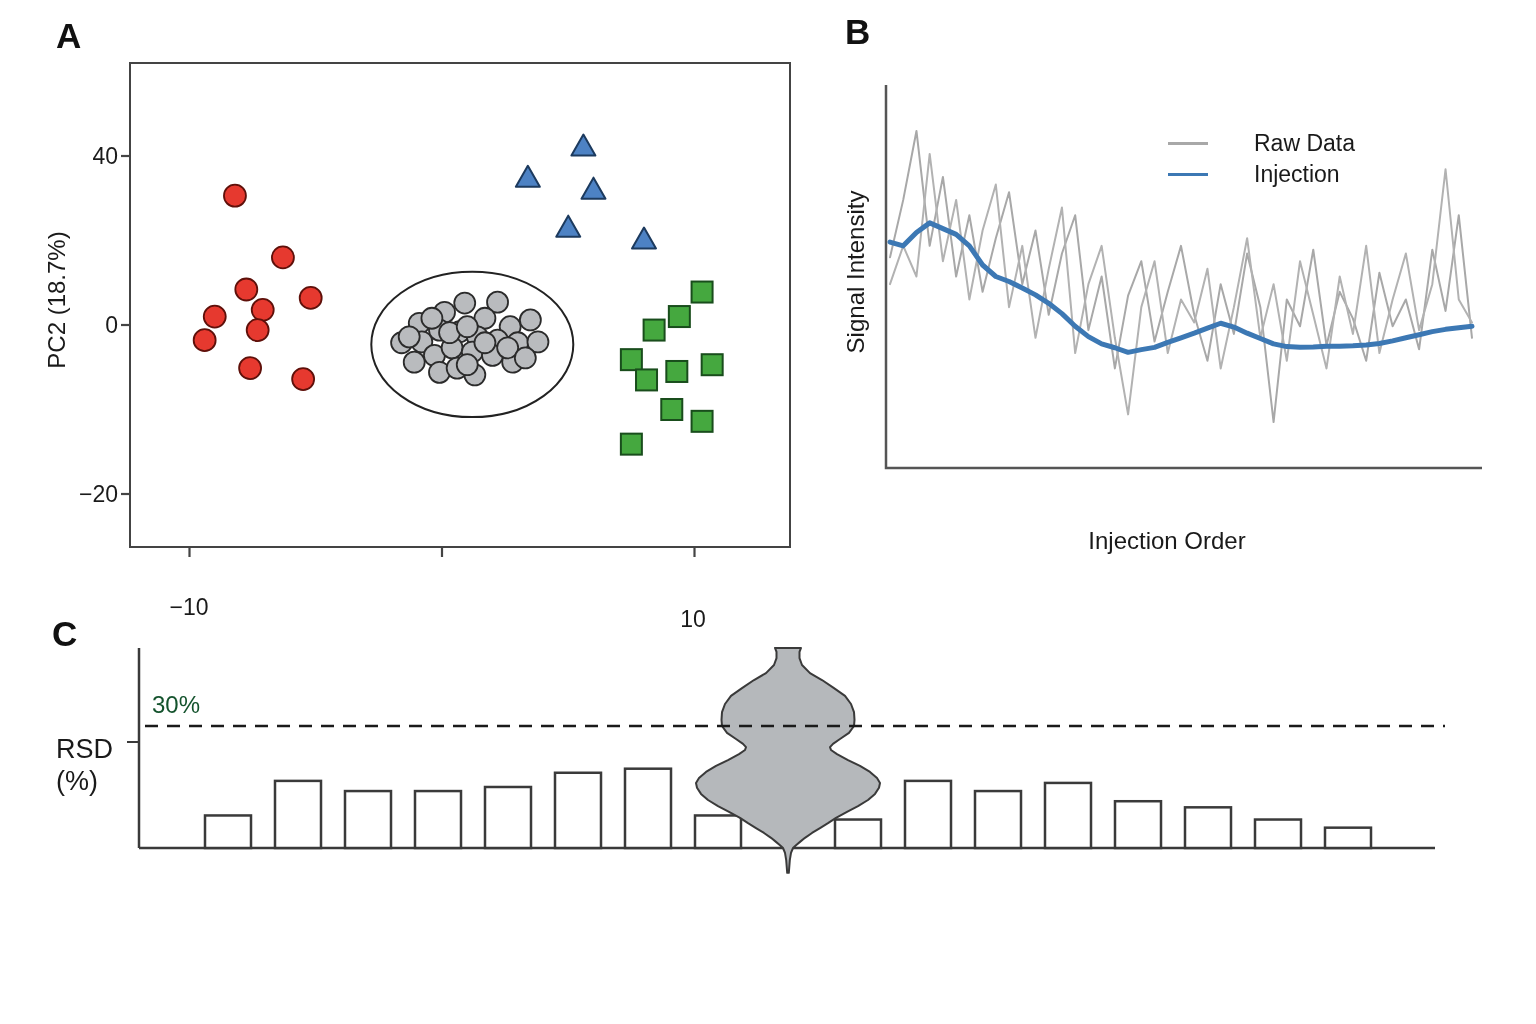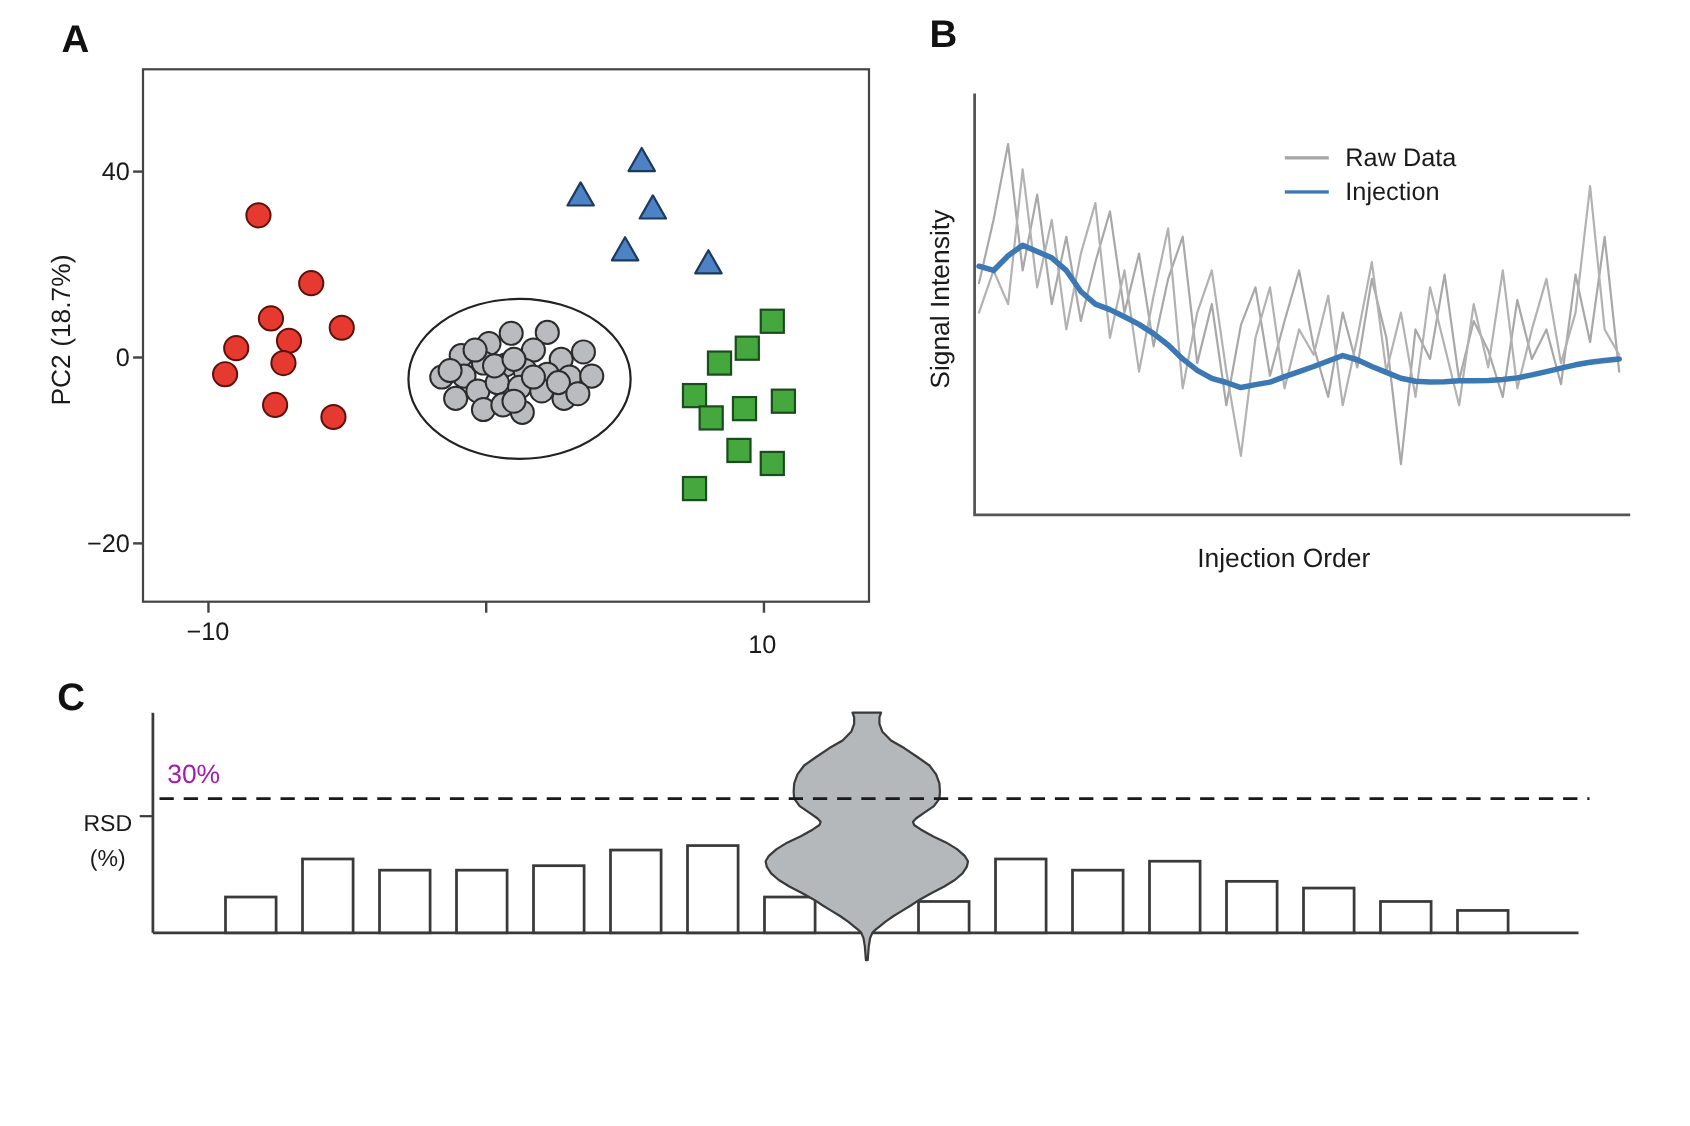--- a/index.html
+++ b/index.html
@@ -2,30 +2,30 @@
 <html><head>
 <meta charset="utf-8">
 <style>
   html,body{margin:0;padding:0;background:#fff;}
   .figure{position:relative;width:1536px;height:1024px;background:#ffffff;overflow:hidden;
           font-family:"Liberation Sans", sans-serif;color:#1a1a1a;}
   .panel-label{position:absolute;font-size:35px;font-weight:700;color:#111;}
   .axis-label{position:absolute;font-size:24px;color:#1a1a1a;}
   .tick-label{position:absolute;font-size:23px;color:#1a1a1a;line-height:28px;}
   .rot{transform:translate(-50%,-50%) rotate(-90deg);white-space:nowrap;}
-  .center{text-align:center;}
+  .center{text-align:center;margin-top:33px;}
   .right{text-align:right;}
   svg{position:absolute;}
   .legend{position:absolute;left:1168px;top:128px;}
-  .legend-row{display:flex;align-items:center;height:31px;}
+  .legend-row{display:flex;align-items:center;height:31px;gap:31px;}
   .legend-swatch{display:inline-block;width:40px;height:0;border-top:3px solid #888;}
   .legend-text{margin-left:15px;font-size:23px;color:#1a1a1a;}
-  .threshold-label{position:absolute;left:152px;top:691px;font-size:24px;color:#a21caf;}
-  .rsd-label{position:absolute;left:56px;top:733px;width:84px;text-align:center;
-             font-size:21px;line-height:32px;color:#1a1a1a;}
+  .threshold-label{position:absolute;left:152px;top:691px;font-size:24px;color:#14532d;}
+  .rsd-label{position:absolute;left:56px;top:733px;width:84px;text-align:left;
+             font-size:27px;line-height:32px;color:#1a1a1a;}
 </style>
 </head>
 <body>
 
 <div class="figure">
 
   <div class="panel-label" style="left:56px;top:16px;">A</div>
 
   <svg id="svgA" width="710" height="540" style="left:100px;top:50px;">
       <rect x="30" y="13" width="660" height="484" fill="none" stroke="#444" stroke-width="2"></rect>

